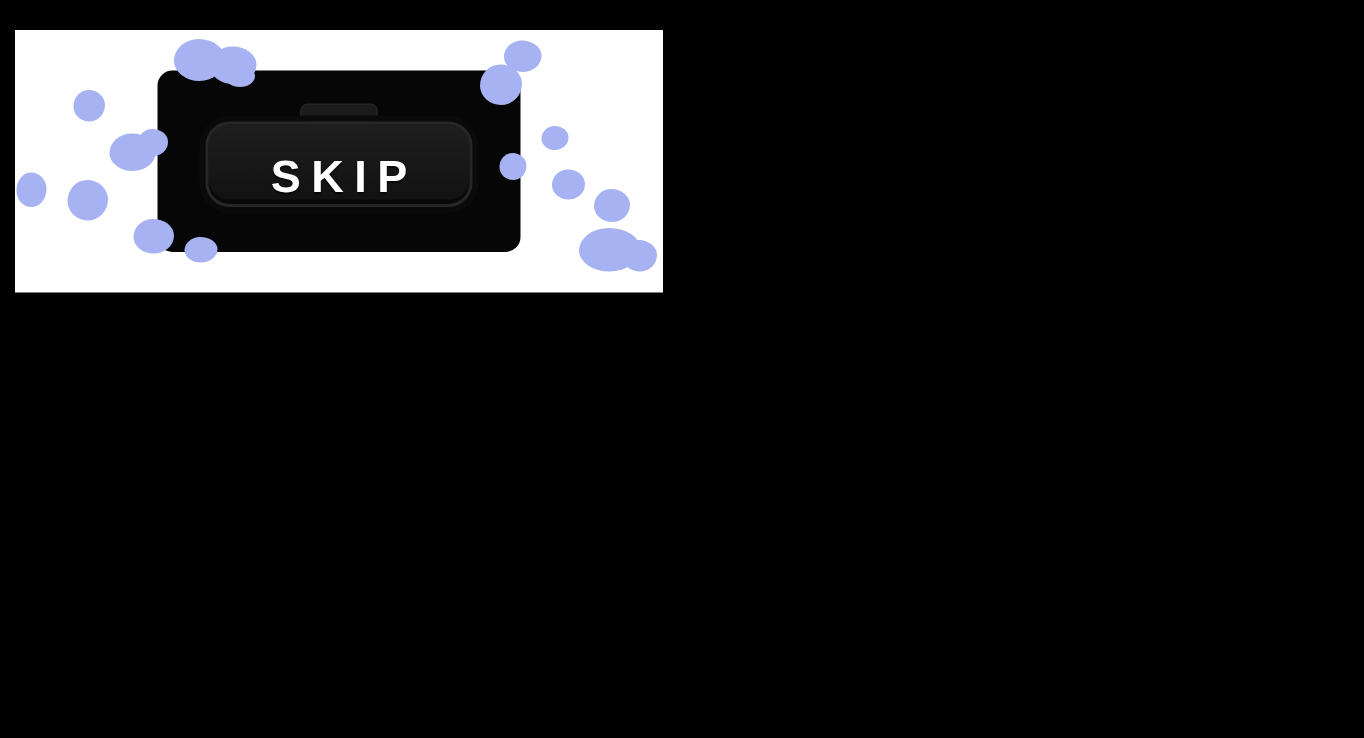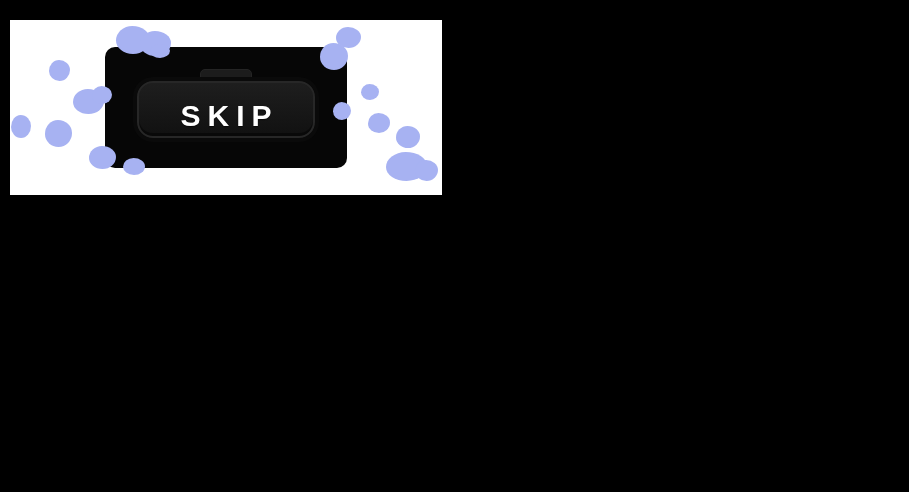--- a/index.html
+++ b/index.html
@@ -51,24 +51,24 @@
       position: absolute;
       left: 137px;
       top: 81px;
       width: 178px;
       height: 57px;
       border-radius: 16px;
       background: linear-gradient(180deg, #1e1e1e 0%, #111111 100%);
       border: 2px solid var(--btnborder, #272727);
       box-shadow: 0 0 0 4px #0a0a0a, inset 0 -3px 0 rgba(0,0,0,0.45);
       display: flex;
-      align-items: flex-start;
+      align-items: flex-end;
       justify-content: center;
       cursor: pointer;
-      padding: 16px;
+      padding: 0;
       box-sizing: border-box;
     }
     .skip-btn span {
       color: var(--btntext, #ffffff);
       font-size: 30px;
       font-weight: bold;
       letter-spacing: 7px;
       margin-right: -7px;
       text-shadow: 0 1px 1px rgba(0,0,0,0.6);
       user-select: none;

